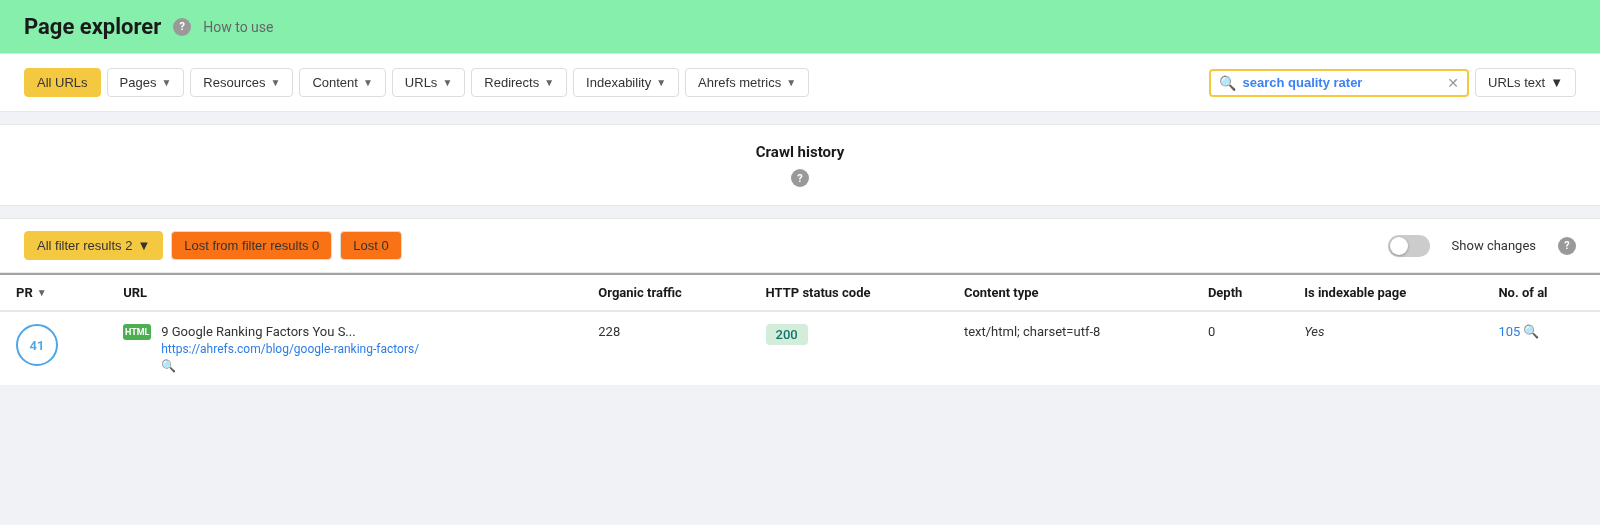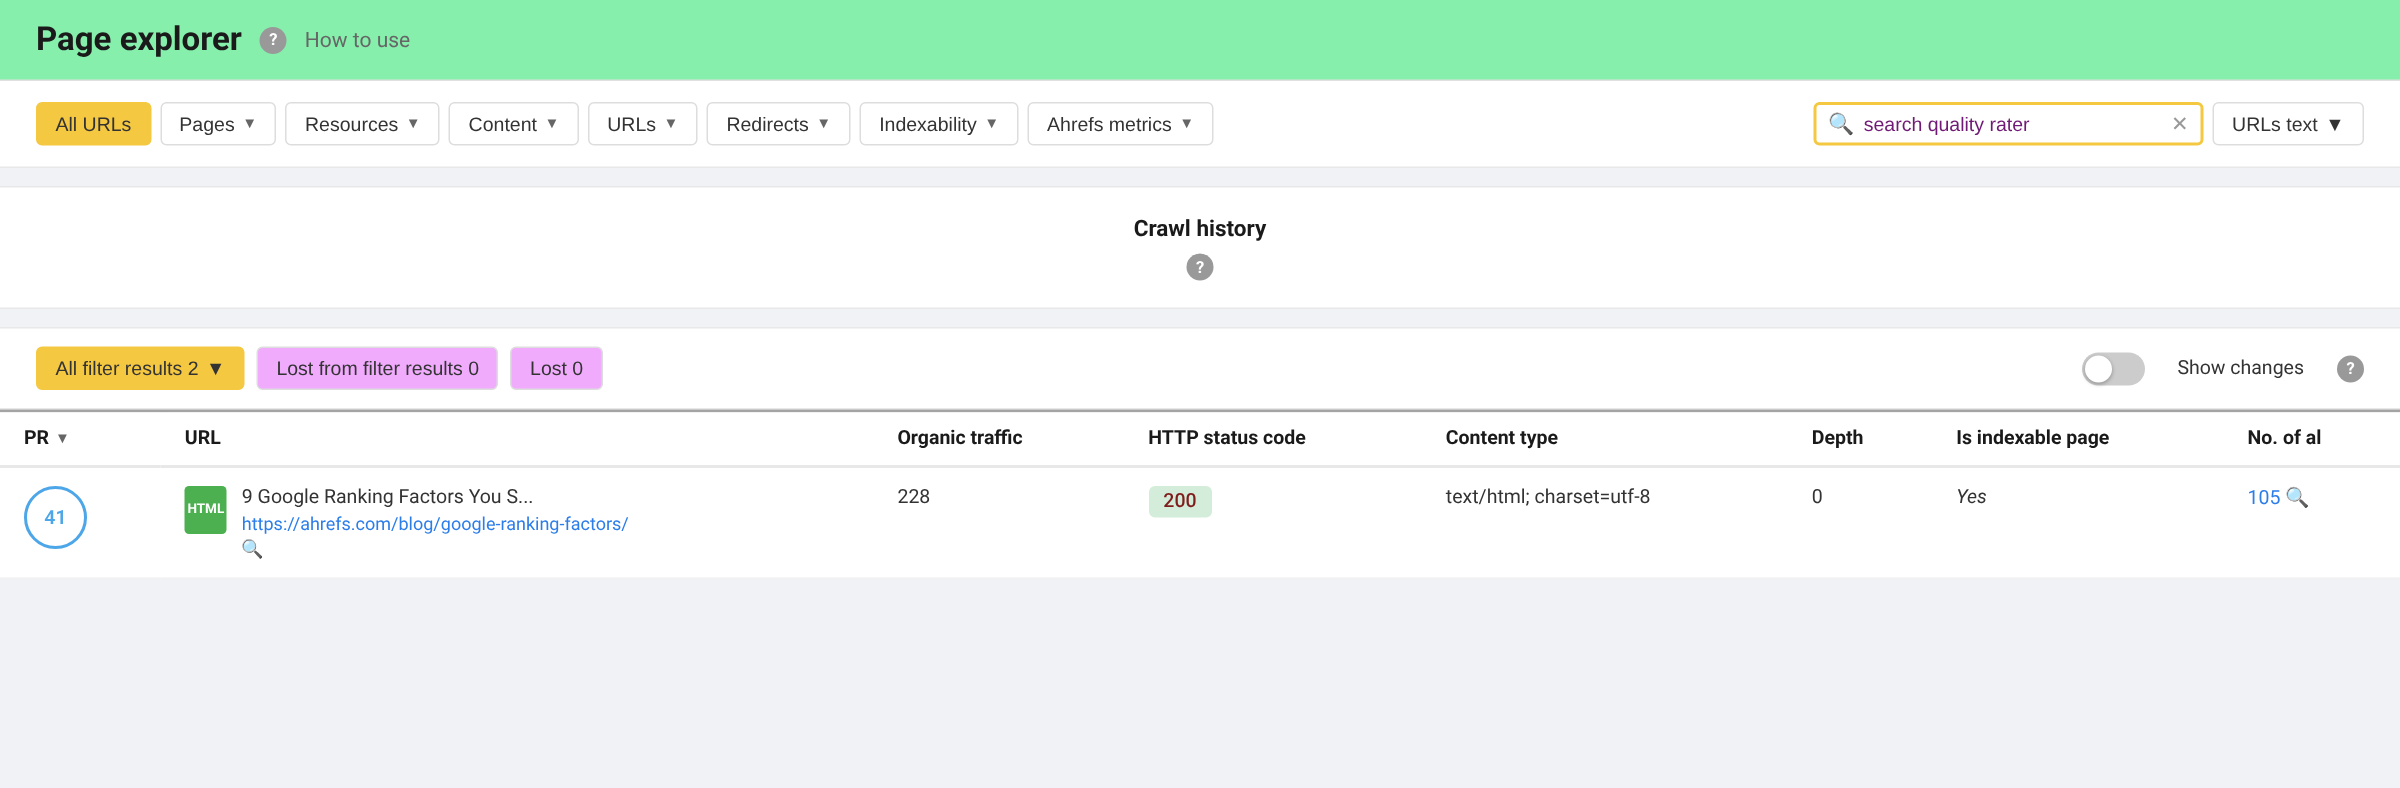--- a/index.html
+++ b/index.html
@@ -99,23 +99,24 @@
     .search-icon-inner {
       color: #999;
       font-size: 14px;
       margin-right: 6px;
     }
 
     .search-input-field {
       border: none;
       outline: none;
       font-size: 13px;
-      color: #701a75;
+      color: #3b82f6;
       flex: 1;
       background: transparent;
+      font-weight: bold;
     }
 
     .clear-search-btn {
       color: #999;
       cursor: pointer;
       font-size: 14px;
       margin-left: 4px;
     }
 
     .page-text-btn {
@@ -173,21 +174,21 @@
       color: #333;
       cursor: pointer;
     }
 
     .results-btn {
       display: inline-flex;
       align-items: flex-start;
       gap: 5px;
       padding: 6px 12px;
       border-radius: 4px;
-      background: #f0abfc;
+      background: #f97316;
       border: 1px solid #ddd;
       font-size: 13px;
       color: #333;
       cursor: pointer;
     }
 
     .show-changes-wrapper {
       margin-left: auto;
       display: flex;
       align-items: center;
@@ -253,21 +254,21 @@
       align-items: center;
       justify-content: center;
       font-size: 13px;
       font-weight: 600;
       color: #4da6e8;
       background: #fff;
     }
 
     .html-icon {
       width: 28px;
-      height: 32px;
+      height: 16px;
       background: #4caf50;
       border-radius: 3px;
       display: flex;
       align-items: center;
       justify-content: center;
       color: #fff;
       font-size: 9px;
       font-weight: bold;
       flex-shrink: 0;
     }
@@ -306,21 +307,21 @@
       align-items: center;
       justify-content: center;
       padding: 3px 10px;
       border-radius: 4px;
       font-size: 13px;
       font-weight: 500;
     }
 
     .status-200 {
       background: #d4edda;
-      color: #7f1d1d;
+      color: #0f766e;
     }
 
     .yes-text {
       color: #333;
       font-size: 13px;
       font-style: italic;
     }
 
     .count-link {
       color: #2b7de9;

